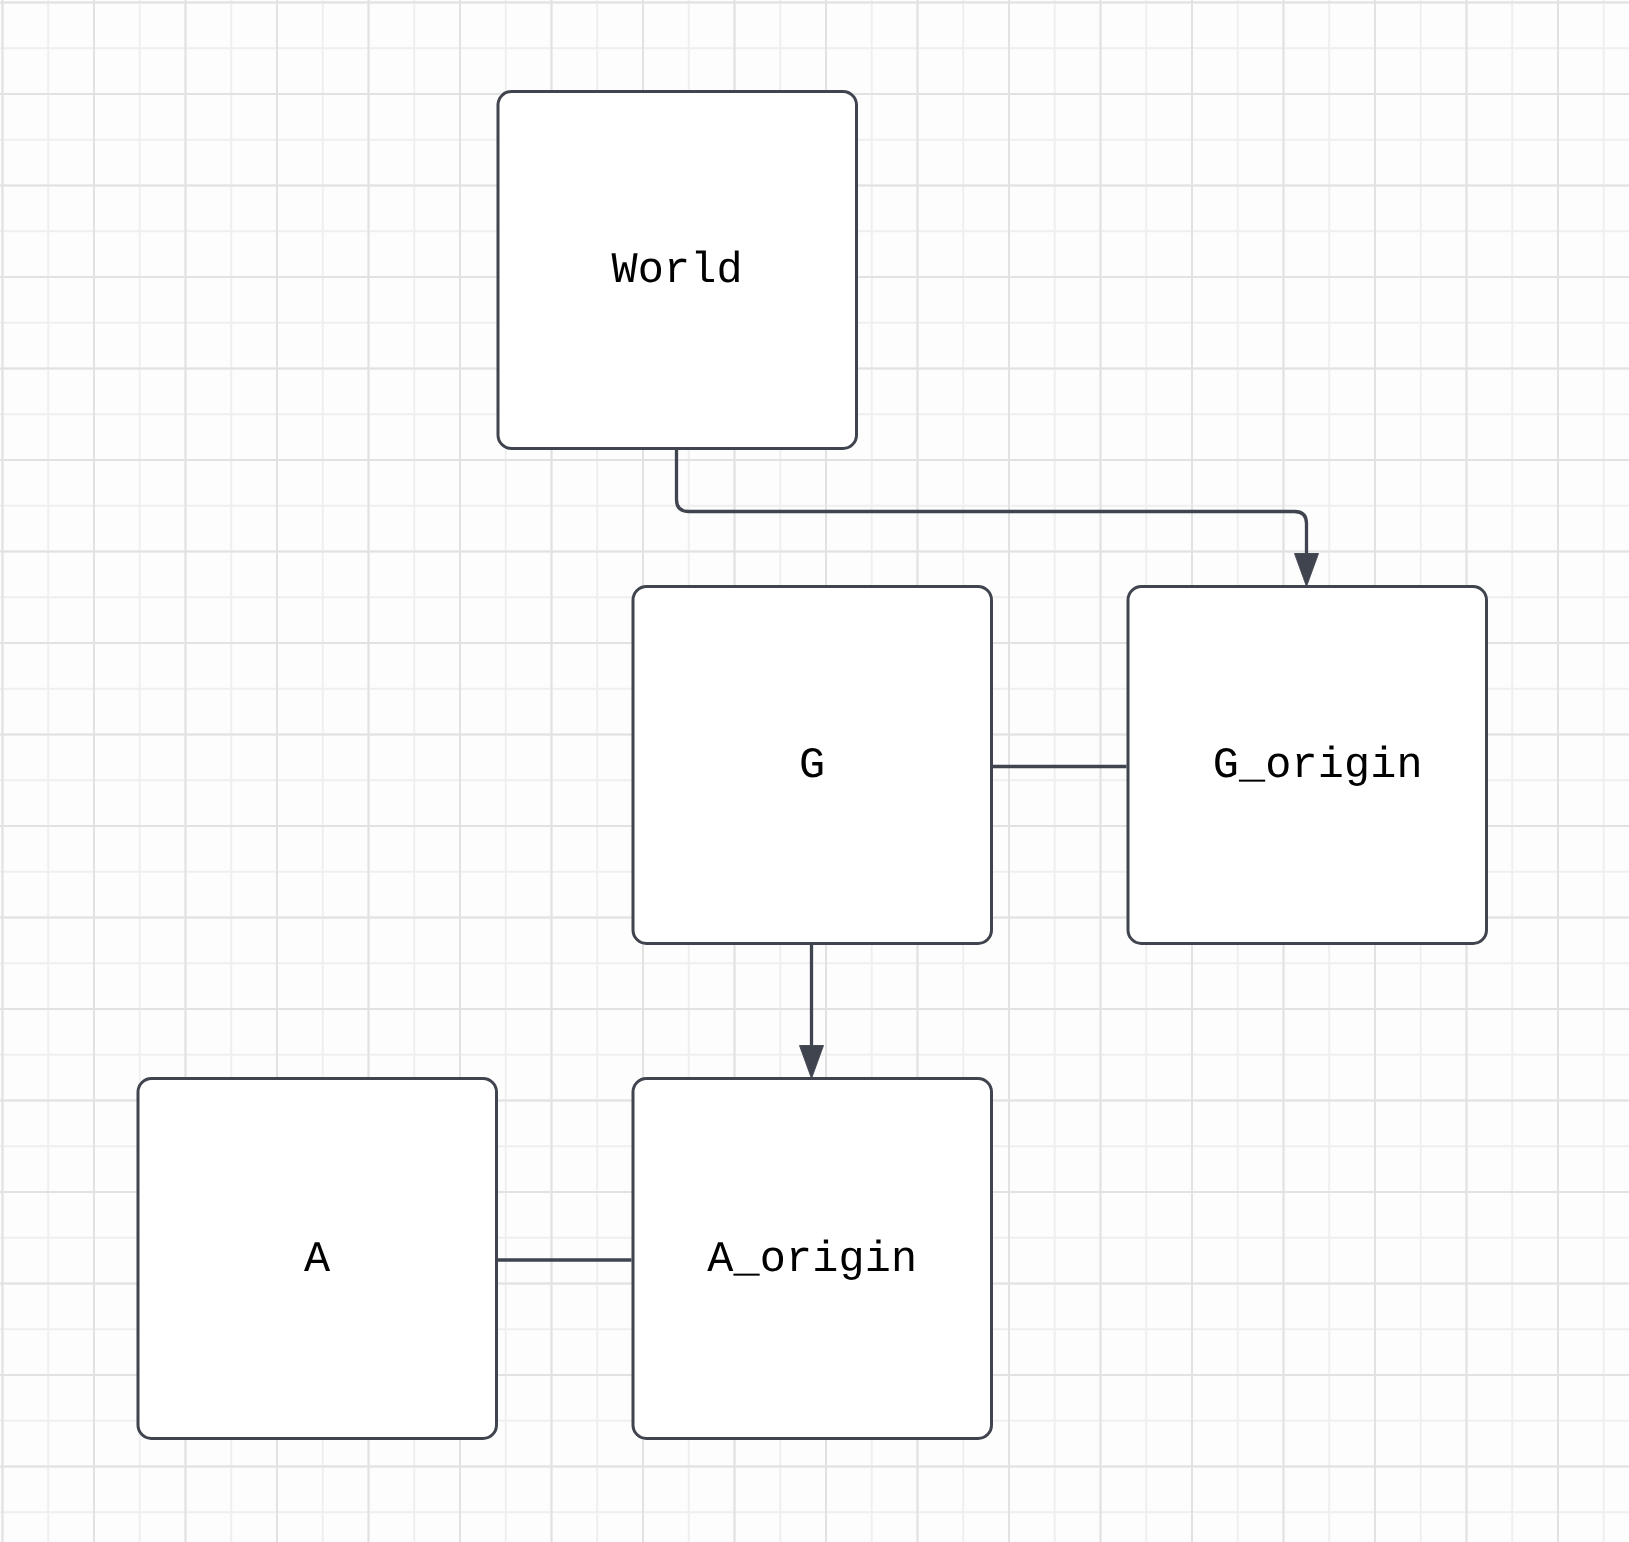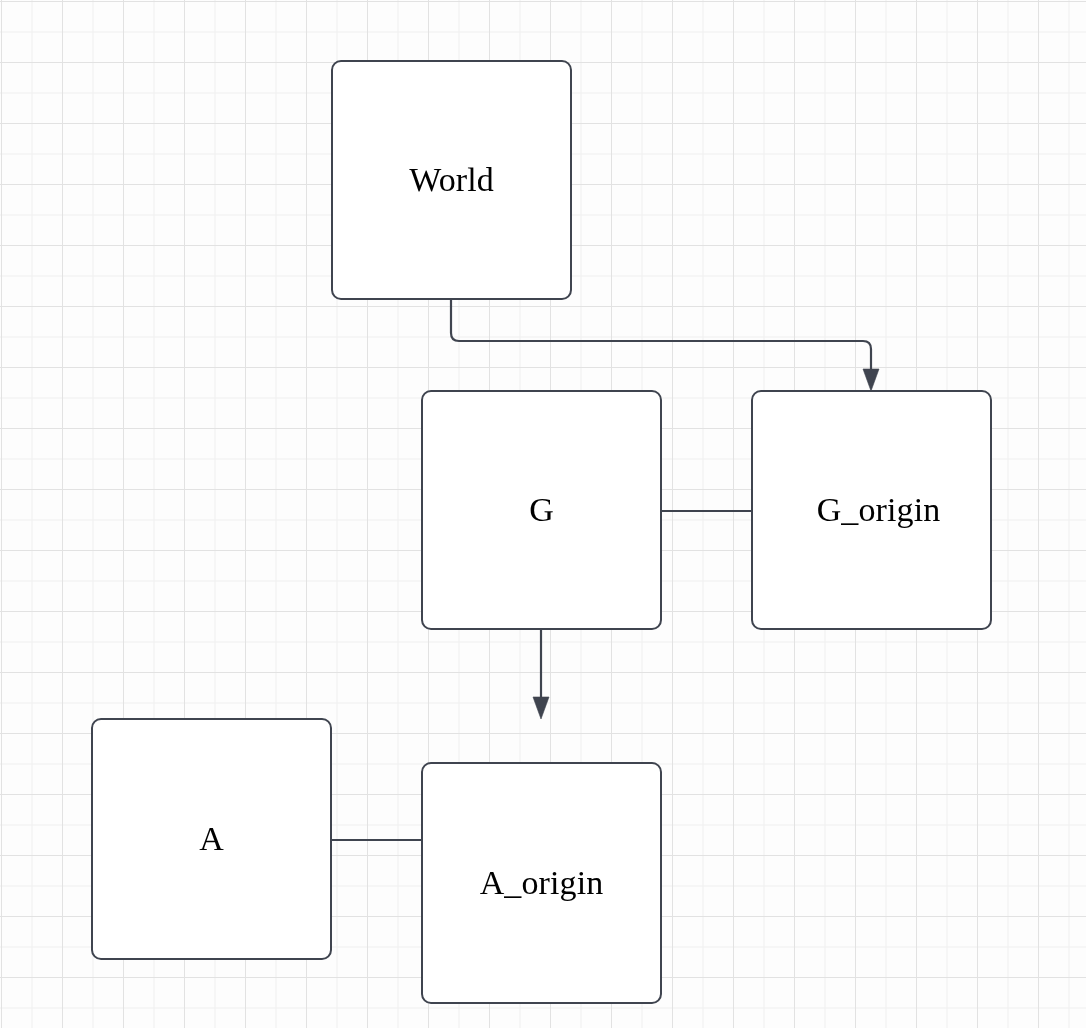--- a/index.html
+++ b/index.html
@@ -38,22 +38,22 @@
     position: absolute;
     box-sizing: border-box;
     background: #ffffff;
     border: 2.2px solid #3f444f;
     border-radius: 10px;
     display: flex;
     align-items: center;
     justify-content: center;
   }
   .node-label {
-    font-family: Liberation Serif, serif;
-    font-size: 34px;
+    font-family: Liberation Mono, monospace;
+    font-size: 29px;
     line-height: 1;
     color: #000000;
     letter-spacing: 0.1px;
     white-space: nowrap;
     user-select: none;
   }
 </style>
 </head>
 <body>
 
@@ -89,17 +89,17 @@
   </div>
 
   <div class="node" id="node-g_origin" style="left: 751px; top: 390px; width: 241px; height: 240px; padding-left: 14px;">
     <span class="node-label">G_origin</span>
   </div>
 
   <div class="node" id="node-a" style="left: 91px; top: 718px; width: 241px; height: 242px;">
     <span class="node-label">A</span>
   </div>
 
-  <div class="node" id="node-a_origin" style="left: 421px; top: 718px; width: 241px; height: 242px; margin-top: 44px;">
+  <div class="node" id="node-a_origin" style="left: 421px; top: 718px; width: 241px; height: 242px;">
     <span class="node-label">A_origin</span>
   </div>
 
 </div>
 
 </body></html>

